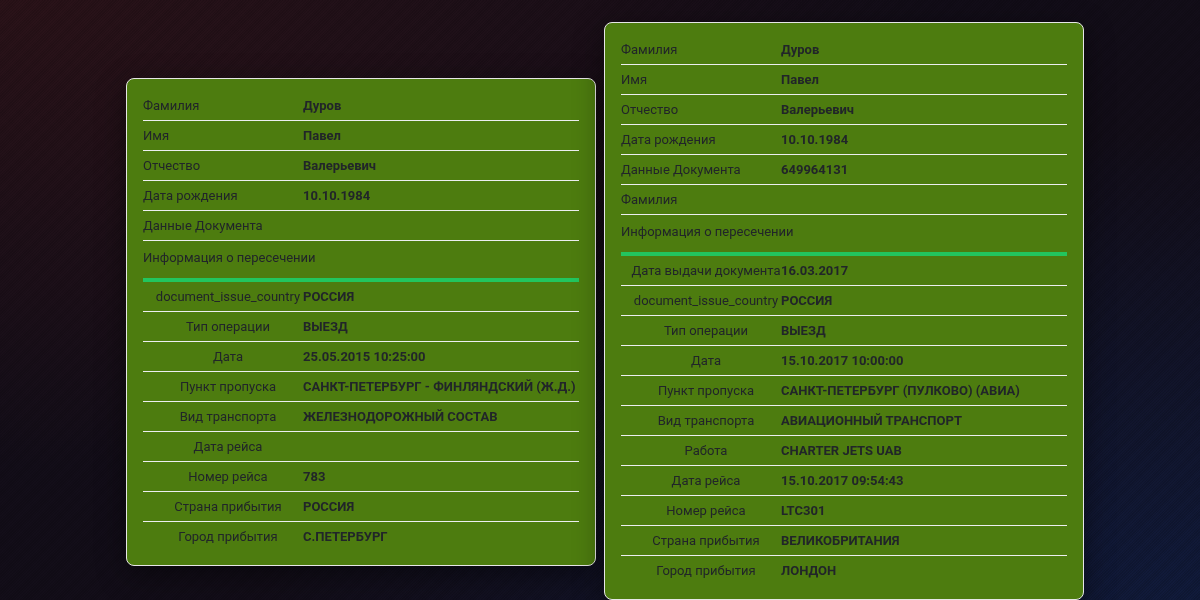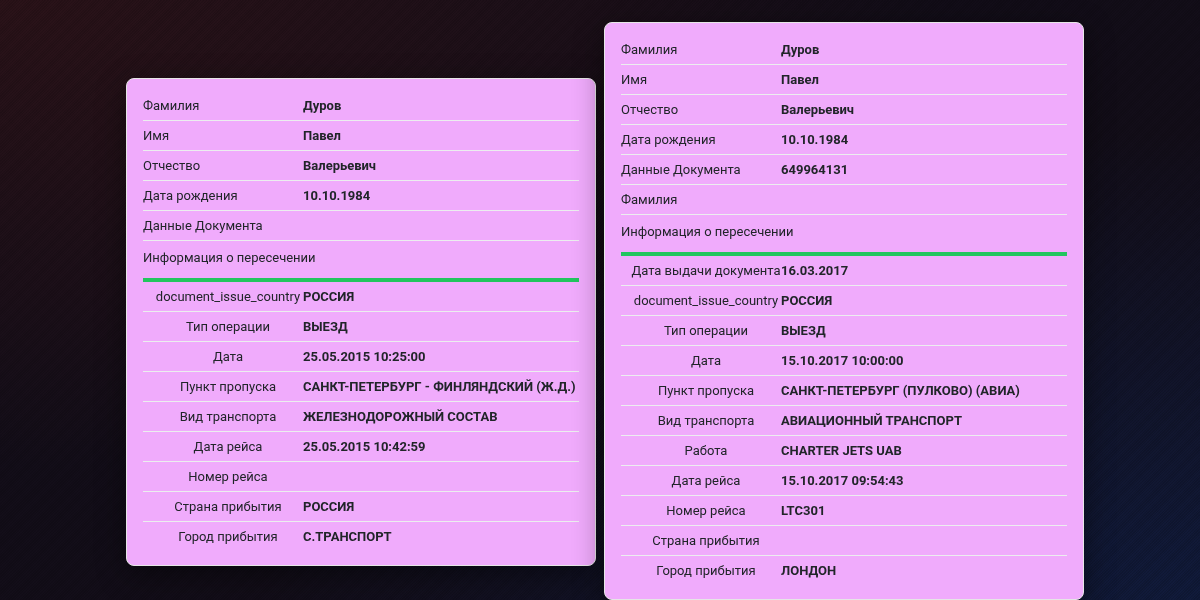--- a/index.html
+++ b/index.html
@@ -27,21 +27,21 @@
     background:
       repeating-linear-gradient(45deg, rgba(255,255,255,0.04) 0 1px, transparent 1px 2px),
       repeating-linear-gradient(-45deg, rgba(0,0,0,0.25) 0 1px, transparent 1px 2px);
     mix-blend-mode: overlay;
     opacity: .55;
     pointer-events: none;
   }
 
   .card {
     position: absolute;
-    background: #f0abfc;
+    background: #4d7c0f;
     border: 1px solid #e6e6e6;
     border-radius: 8px;
     box-shadow: 0 8px 30px rgba(0,0,0,0.45);
     padding: 12px 16px 14px;
     box-sizing: border-box;
   }
   .card-left {
     left: 126px;
     top: 78px;
     width: 470px;
@@ -125,32 +125,32 @@
     <div class="row">
       <span class="label">Пункт пропуска</span>
       <span class="value">САНКТ-ПЕТЕРБУРГ - ФИНЛЯНДСКИЙ (Ж.Д.)</span>
     </div>
     <div class="row">
       <span class="label">Вид транспорта</span>
       <span class="value">ЖЕЛЕЗНОДОРОЖНЫЙ СОСТАВ</span>
     </div>
     <div class="row">
       <span class="label">Дата рейса</span>
-      <span class="value">25.05.2015 10:42:59</span>
     </div>
     <div class="row">
       <span class="label">Номер рейса</span>
+      <span class="value">783</span>
     </div>
     <div class="row">
       <span class="label">Страна прибытия</span>
       <span class="value">РОССИЯ</span>
     </div>
     <div class="row">
       <span class="label">Город прибытия</span>
-      <span class="value">С.ТРАНСПОРТ</span>
+      <span class="value">С.ПЕТЕРБУРГ</span>
     </div>
   </div>
 </div>
 
 <div class="card card-right">
   <div class="row">
     <span class="label">Фамилия</span>
     <span class="value">Дуров</span>
   </div>
   <div class="row">
@@ -205,19 +205,20 @@
     <div class="row">
       <span class="label">Дата рейса</span>
       <span class="value">15.10.2017 09:54:43</span>
     </div>
     <div class="row">
       <span class="label">Номер рейса</span>
       <span class="value">LTC301</span>
     </div>
     <div class="row">
       <span class="label">Страна прибытия</span>
+      <span class="value">ВЕЛИКОБРИТАНИЯ</span>
     </div>
     <div class="row">
       <span class="label">Город прибытия</span>
       <span class="value">ЛОНДОН</span>
     </div>
   </div>
 </div>
 
 </body></html>

